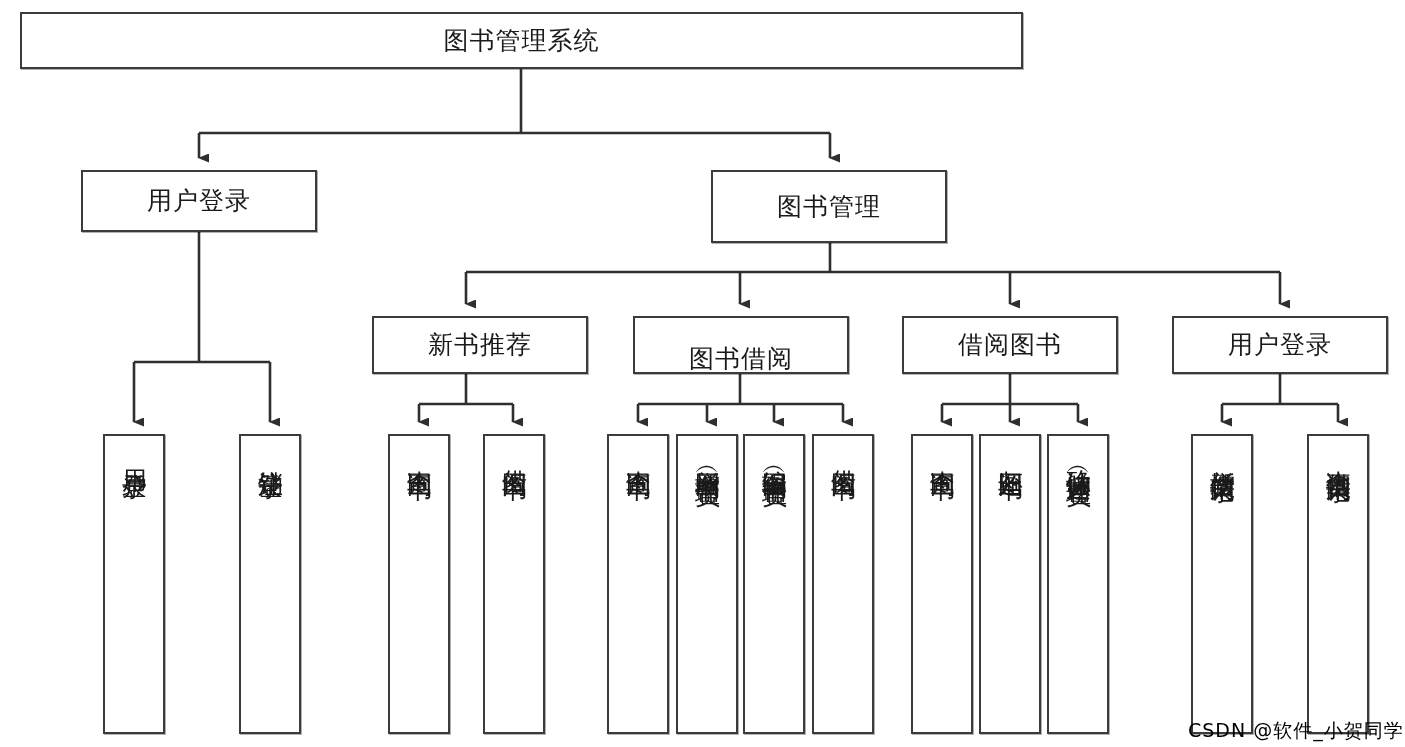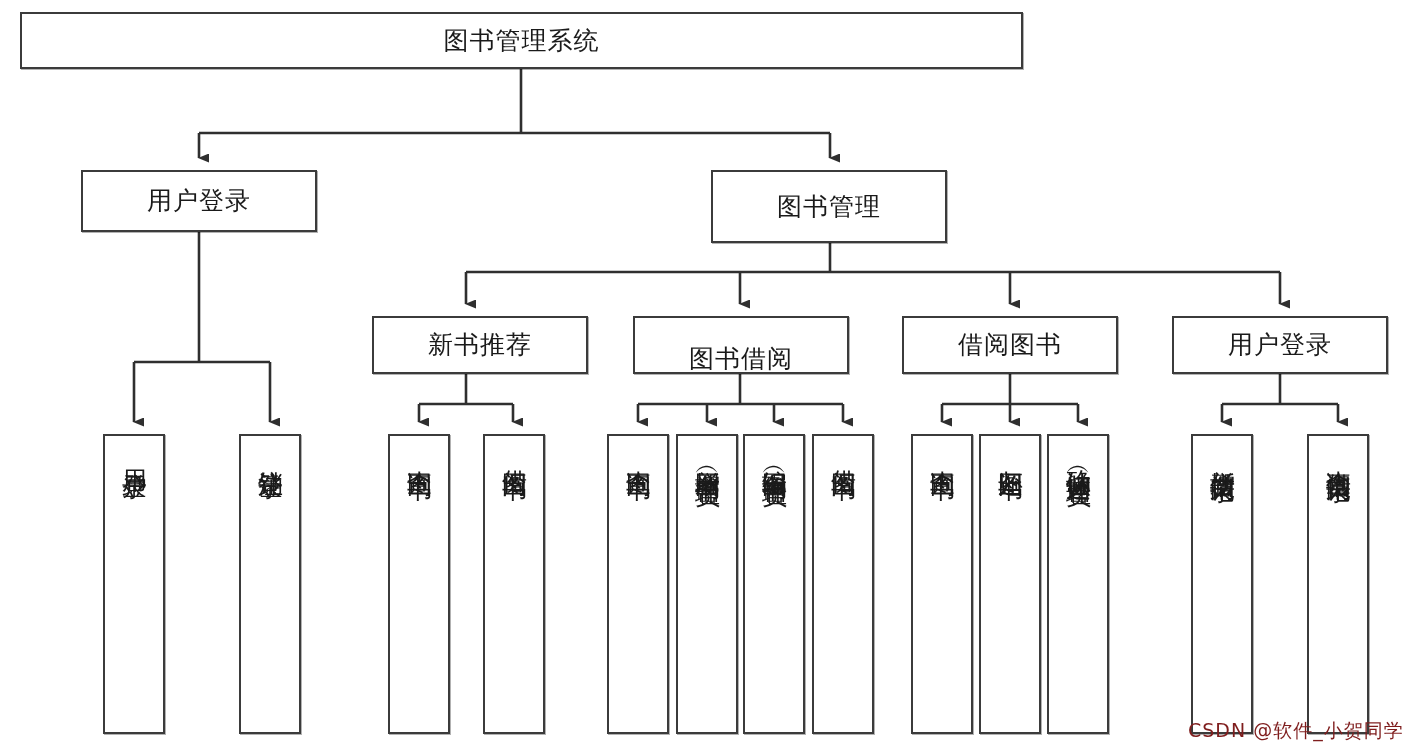--- a/index.html
+++ b/index.html
@@ -39,21 +39,21 @@
     text-orientation:upright;
     font-size:25px;
     line-height:1.28;
     letter-spacing:2px;
     white-space:nowrap;
     color:#1a1a1a;
   }
   .watermark{
     position:absolute;
     font-size:19px;
-    color:#7f1d1d;
+    color:#000000;
     letter-spacing:1px;
     white-space:nowrap;
     user-select:none;
   }
 </style>
 </head>
 <body>
 
 <div id="canvas">
 

